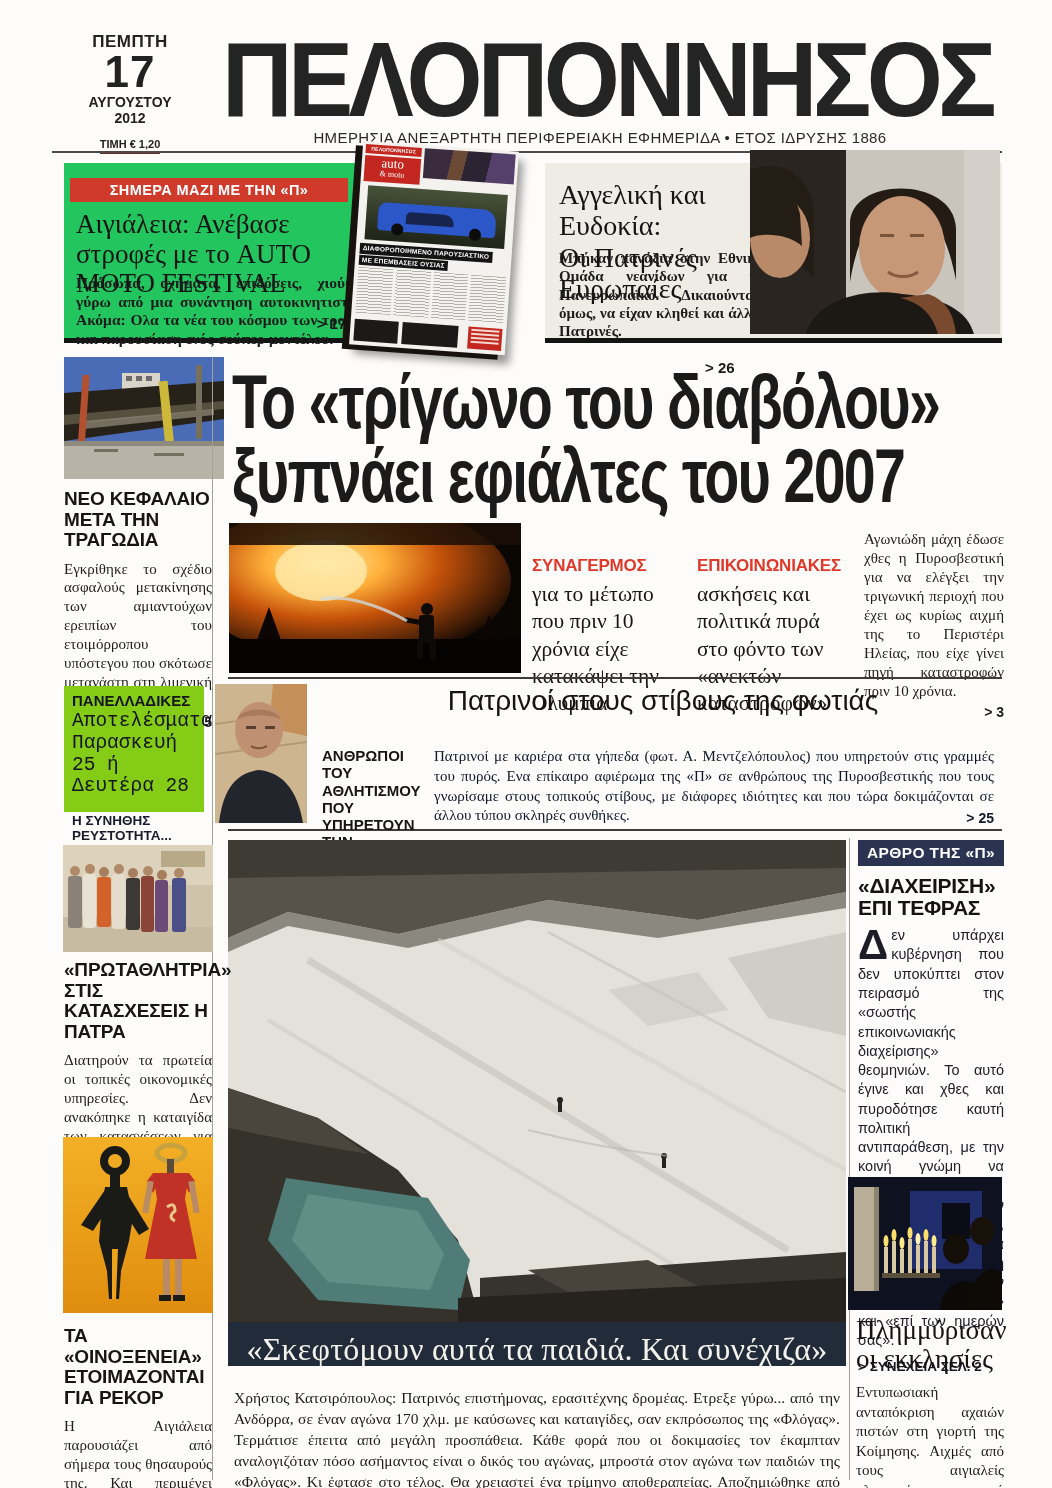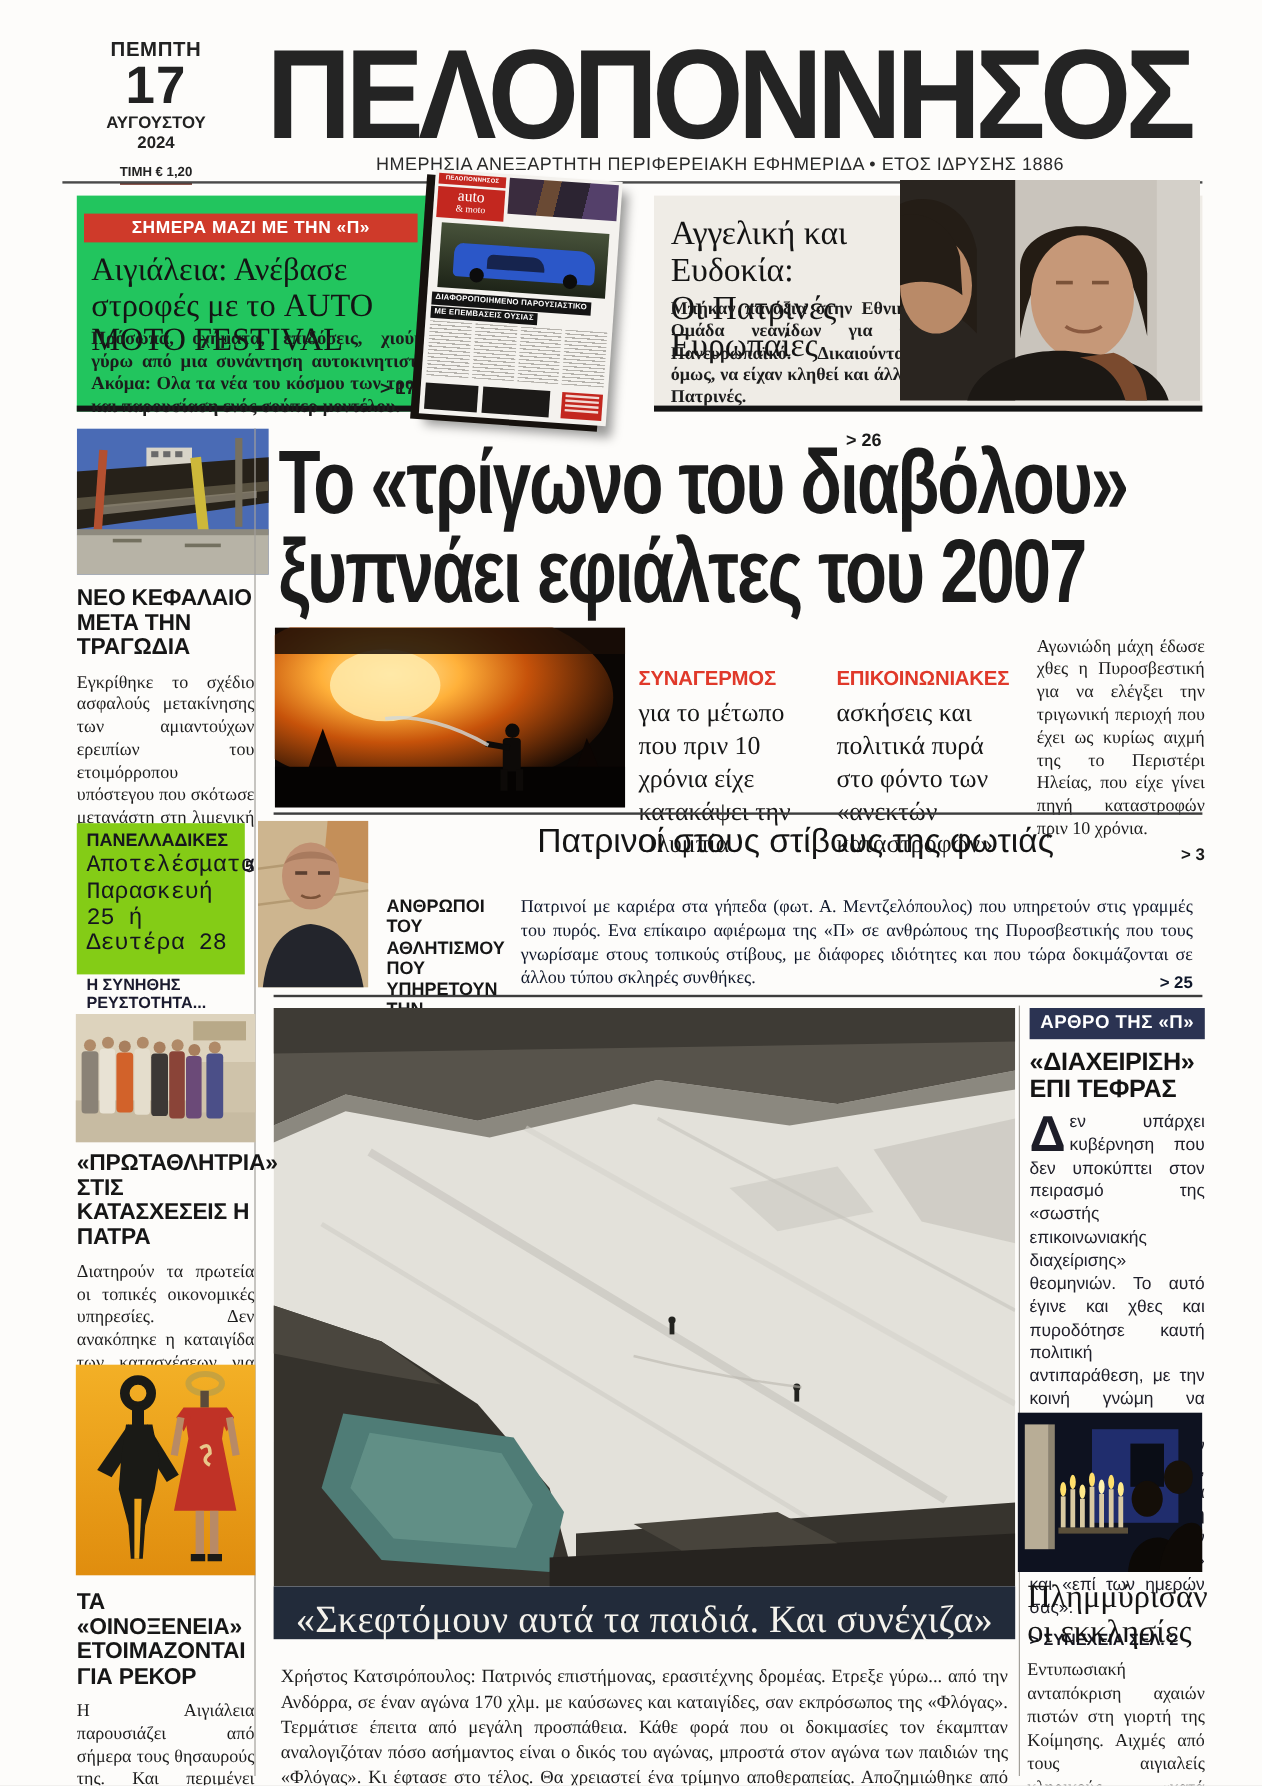--- a/index.html
+++ b/index.html
@@ -114,21 +114,21 @@
   img,svg{display:block;}
 </style>
 </head>
 <body>
 
 <div class="page">
 
   <div class="abs datebox">
     <div class="dn">ΠΕΜΠΤΗ</div>
     <div class="dd">17</div>
-    <div class="dm">ΑΥΓΟΥΣΤΟΥ 2024</div>
+    <div class="dm">ΑΥΓΟΥΣΤΟΥ 2012</div>
     <div><span class="pr">ΤΙΜΗ € 1,20</span></div>
   </div>
   <div class="abs masthead">ΠΕΛΟΠΟΝΝΗΣΟΣ</div>
   <div class="abs subtitle">ΗΜΕΡΗΣΙΑ ΑΝΕΞΑΡΤΗΤΗ ΠΕΡΙΦΕΡΕΙΑΚΗ ΕΦΗΜΕΡΙΔΑ • ΕΤΟΣ ΙΔΡΥΣΗΣ 1886</div>
   <div class="abs toprule"></div>
 
   <div class="abs promoL">
     <div class="banner">ΣΗΜΕΡΑ ΜΑΖΙ ΜΕ ΤΗΝ «Π»</div>
     <div class="hl serif">Αιγιάλεια: Ανέβασε στροφές με το AUTO MOTO FESTIVAL</div>
     <div class="bd serif">Πρόσωπα, οχήματα, επιδόσεις, χιούμορ γύρω από μια συνάντηση αυτοκινητιστών. Ακόμα: Ολα τα νέα του κόσμου των τροχών και παρουσίαση ενός σούπερ μοντέλου.</div>

